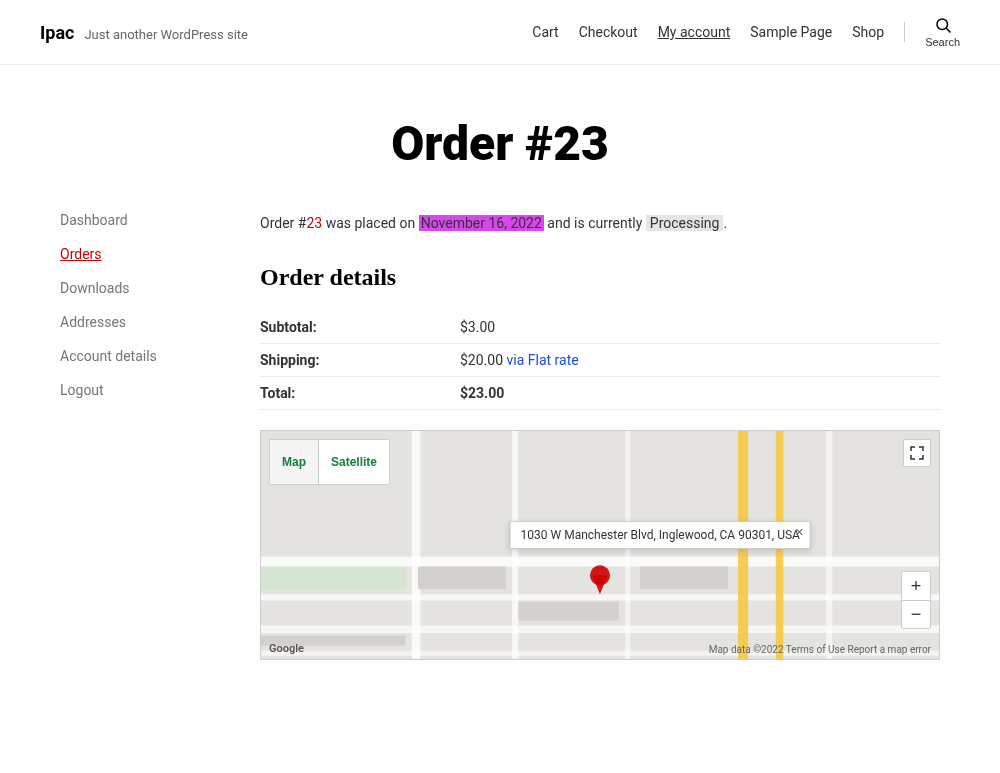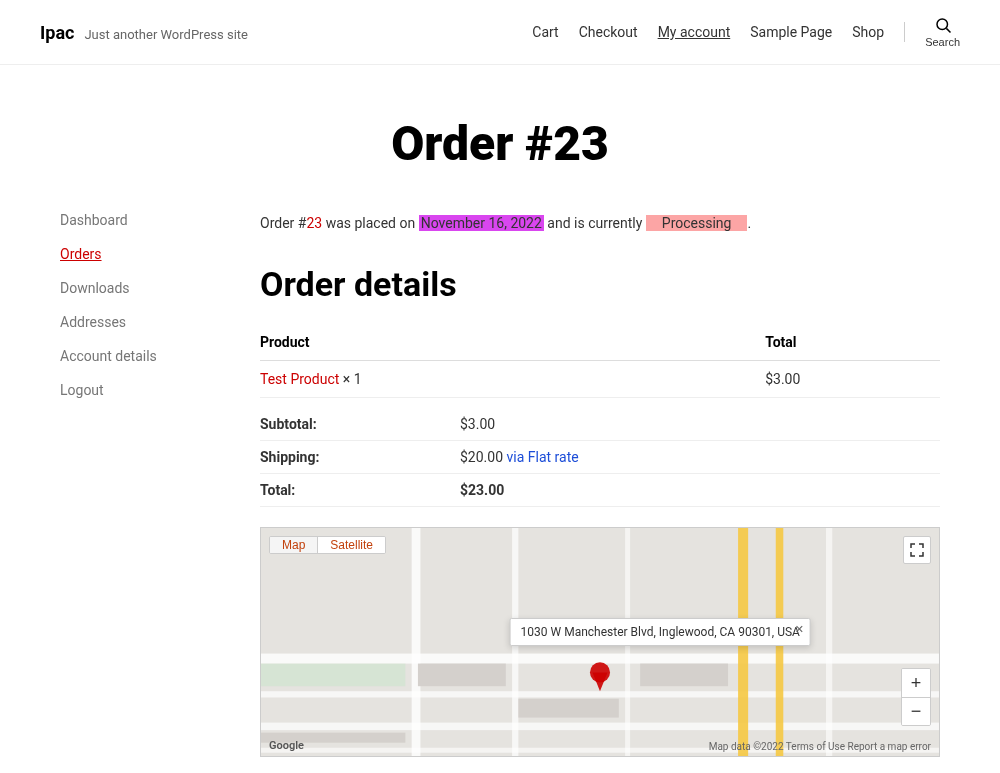--- a/index.html
+++ b/index.html
@@ -103,32 +103,33 @@
       font-size: 14px;
       color: #333;
       margin-bottom: 30px;
       line-height: 1.6;
     }
     .highlight-date {
       background: #d946ef;
       padding: 0 2px;
     }
     .highlight-status {
-      background: #fca5a5;
-      padding: 0 16px;
+      background: #e5e5e5;
+      padding: 0 4px;
     }
     .order-number-link {
       color: #c00;
       text-decoration: none;
     }
     .order-details-title {
-      font-size: 34px;
+      font-size: 24px;
       font-weight: 700;
       color: #000;
       margin-bottom: 20px;
+      font-family: Liberation Serif, serif;
     }
 
     
     .order-table {
       width: 100%;
       border-collapse: collapse;
       margin-bottom: 10px;
     }
     .order-table th {
       text-align: left;
@@ -190,27 +191,27 @@
       left: 8px;
       display: flex;
       gap: 0;
       background: #fff;
       border: 1px solid #ccc;
       border-radius: 2px;
       overflow: hidden;
       z-index: 10;
     }
     .map-tab {
-      padding: 1px 12px;
+      padding: 15px 12px;
       font-size: 12px;
-      font-weight: 400;
+      font-weight: 700;
       cursor: pointer;
       background: #fff;
       border: none;
-      color: #c2410c;
+      color: #15803d;
     }
     .map-tab.active {
       background: #f5f5f5;
     }
     .map-tab + .map-tab {
       border-left: 1px solid #ccc;
     }
     .map-fullscreen-btn {
       position: absolute;
       top: 8px;
@@ -341,37 +342,20 @@
   </aside>
 
   <div class="content">
 
     <p class="order-status-msg">
       <span>Order #</span><a class="order-number-link">23</a><span> was placed on </span><span class="highlight-date">November 16, 2022</span><span> and is currently </span><span class="highlight-status">Processing</span><span>.</span>
     </p>
 
     <h2 class="order-details-title">Order details</h2>
 
-    <table class="order-table">
-      <thead>
-        <tr>
-          <th>Product</th>
-          <th>Total</th>
-        </tr>
-      </thead>
-      <tbody>
-        <tr>
-          <td>
-            <a class="product-link">Test Product</a>
-            <span>× 1</span>
-          </td>
-          <td>$3.00</td>
-        </tr>
-      </tbody>
-    </table>
 
     <table class="summary-table">
       <tbody>
         <tr>
           <td>Subtotal:</td>
           <td>$3.00</td>
         </tr>
         <tr>
           <td>Shipping:</td>
           <td>

